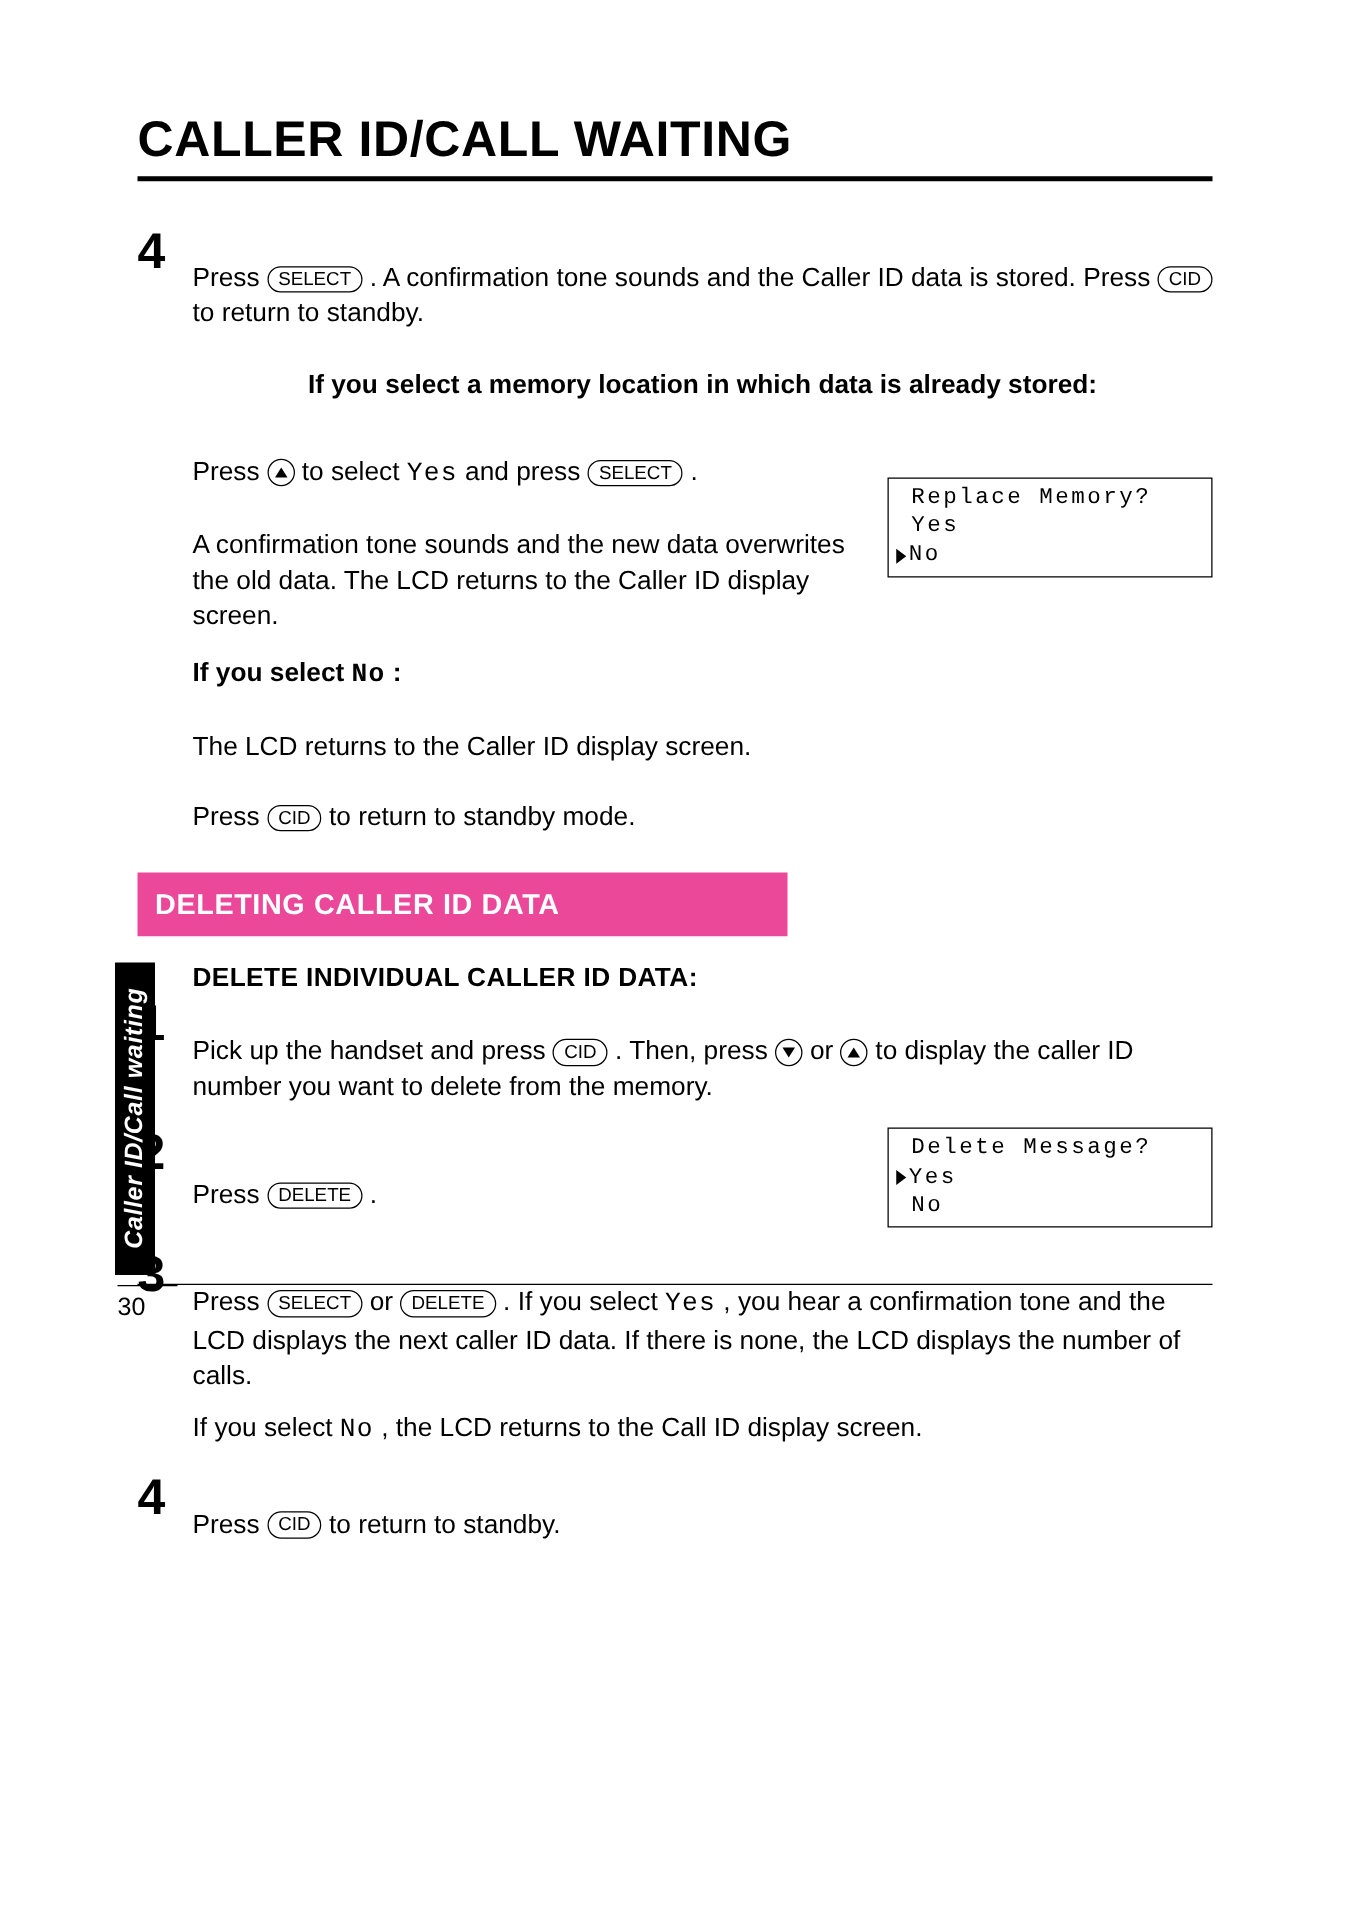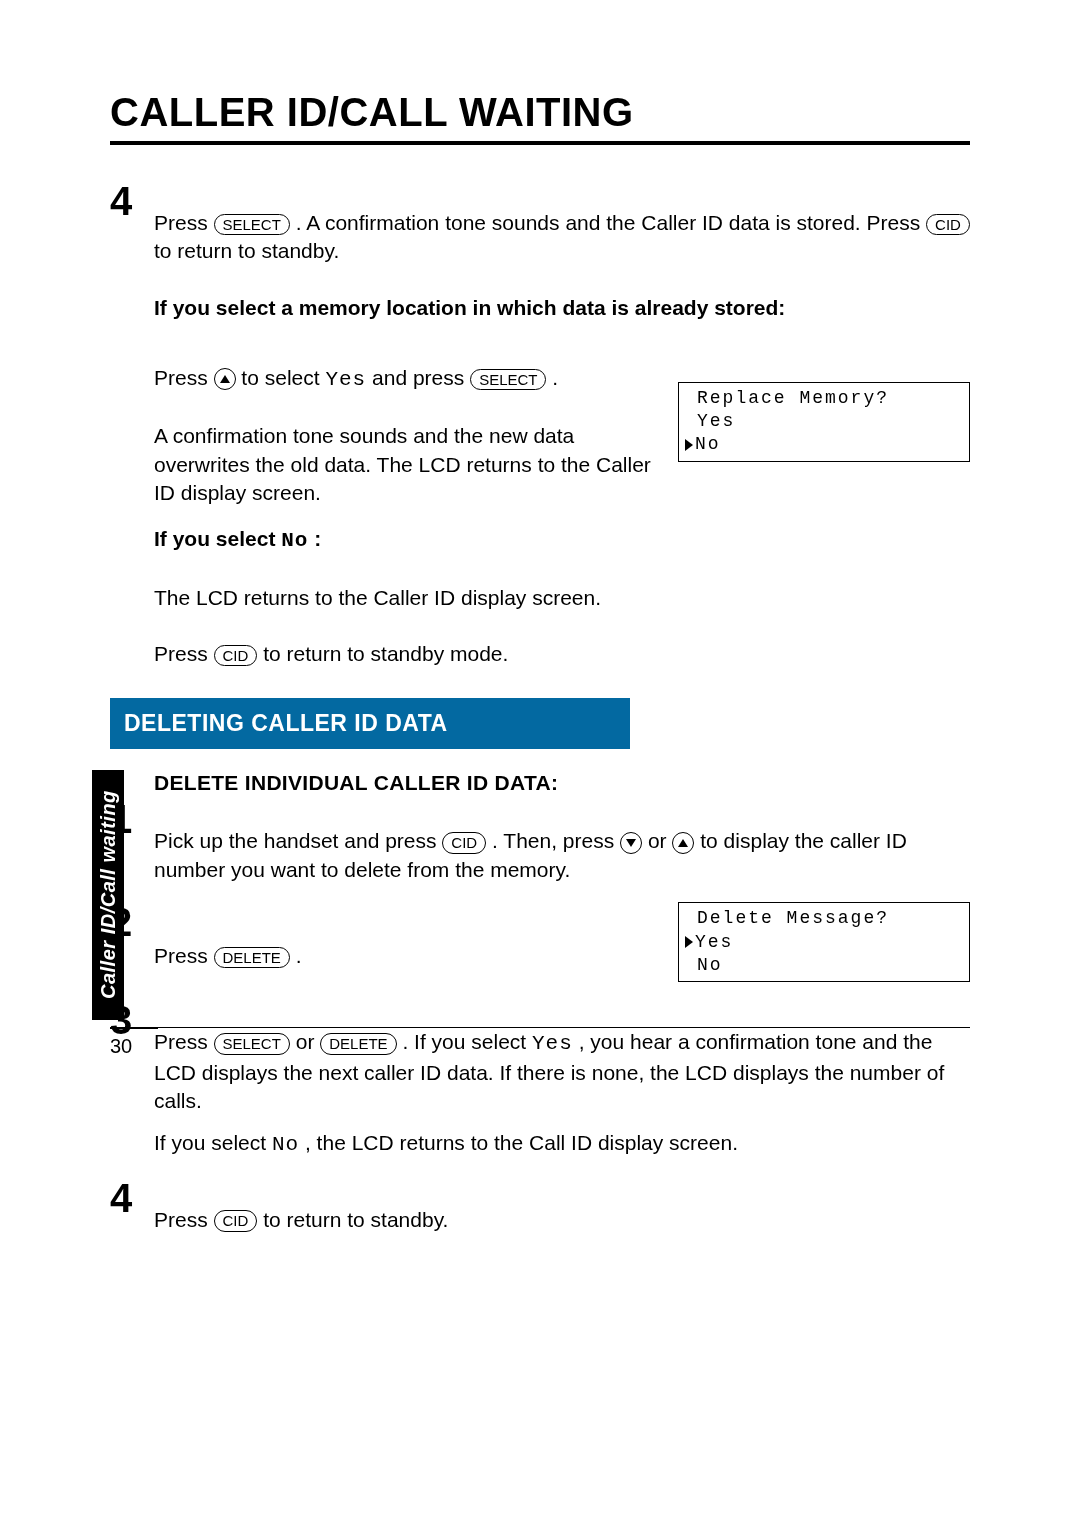--- a/index.html
+++ b/index.html
@@ -2,31 +2,31 @@
 <html><head>
 <meta charset="utf-8">
 <style>
   * { box-sizing: border-box; margin: 0; padding: 0; }
   html, body { width: 1080px; height: 1528px; background: #ffffff; font-family: Arial, Helvetica, sans-serif; color: #000; }
   .page { position: relative; width: 1080px; height: 1528px; padding: 90px 110px 60px 110px; }
   .title { font-size: 40px; font-weight: bold; letter-spacing: 0.5px; border-bottom: 4px solid #000; padding-bottom: 6px; margin-bottom: 36px; }
   .step { display: flex; align-items: flex-start; margin-bottom: 18px; }
   .stepnum { font-size: 40px; font-weight: bold; line-height: 1; min-width: 36px; margin-right: 8px; }
   .steptext { font-size: 21px; line-height: 1.35; flex: 1; margin-top: 28px; }
-  .bold { font-weight: bold; }
+  .bold { font-weight: bold; text-align: center; }
   .btn { display: inline-block; border: 1.5px solid #000; border-radius: 999px; padding: 0 8px; font-size: 15px; font-family: Arial, Helvetica, sans-serif; vertical-align: middle; line-height: 1.3; }
   .mono { font-family: "Courier New", monospace; letter-spacing: 1px; }
   .arrow-up, .arrow-down { display: inline-flex; align-items: center; justify-content: center; width: 22px; height: 22px; border: 1.5px solid #000; border-radius: 50%; vertical-align: middle; }
   .arrow-up::before { content: ""; display: block; width: 0; height: 0; border-left: 5px solid transparent; border-right: 5px solid transparent; border-bottom: 8px solid #000; }
   .arrow-down::before { content: ""; display: block; width: 0; height: 0; border-left: 5px solid transparent; border-right: 5px solid transparent; border-top: 8px solid #000; }
-  .lcd { border: 1.5px solid #000; font-family: "Courier New", monospace; font-size: 18px; letter-spacing: 2px; padding: 4px 10px 4px 6px; line-height: 1.3; width: 292px; }
+  .lcd { border: 1.5px solid #000; font-family: "Courier New", monospace; font-size: 18px; letter-spacing: 2px; padding: 4px 10px 4px 6px; line-height: 1.3; width: 260px; }
   .lcd-row { display: flex; align-items: center; }
   .lcd-cursor { display: inline-block; width: 0; height: 0; border-top: 6px solid transparent; border-bottom: 6px solid transparent; border-left: 8px solid #000; margin-right: 2px; }
   .lcd-space { display: inline-block; width: 12px; }
-  .section-bar { background: #0369a1; color: #fff; font-weight: bold; font-size: 23px; padding: 12px 14px; margin: 30px 0 22px 0; width: 520px; letter-spacing: 0.5px; }
+  .section-bar { background: #ec4899; color: #fff; font-weight: bold; font-size: 23px; padding: 12px 14px; margin: 30px 0 22px 0; width: 520px; letter-spacing: 0.5px; }
   .subheading { font-weight: bold; font-size: 21px; margin-bottom: 4px; letter-spacing: 0.3px; }
   .indent-block { margin-left: 44px; }
   .row-with-lcd { display: flex; align-items: center; gap: 12px; }
   .row-with-lcd .text-col { flex: 1; }
   .sidebar-tab {
     position: absolute;
     left: 92px;
     top: 770px;
     width: 32px;
     height: 250px;
@@ -35,21 +35,21 @@
     font-weight: bold;
     font-style: italic;
     font-size: 20px;
     writing-mode: vertical-rl;
     transform: rotate(180deg);
     display: flex;
     align-items: center;
     justify-content: center;
     letter-spacing: 0.5px;
   }
-  .page-number { position: absolute; left: 110px; bottom: 470px; font-size: 20px; border-top: 1.5px solid #000; padding-top: 6px; width: 48px; text-align: left; }
+  .page-number { position: absolute; left: 94px; bottom: 470px; font-size: 20px; border-top: 1.5px solid #000; padding-top: 6px; width: 48px; text-align: left; }
   .footer-line { position: absolute; left: 110px; bottom: 500px; width: 860px; border-top: 1.5px solid #000; }
   .content-body { margin-left: 44px; }
 </style>
 </head>
 <body>
 
 <div class="page">
 
   <div class="sidebar-tab">Caller ID/Call waiting</div>
 

